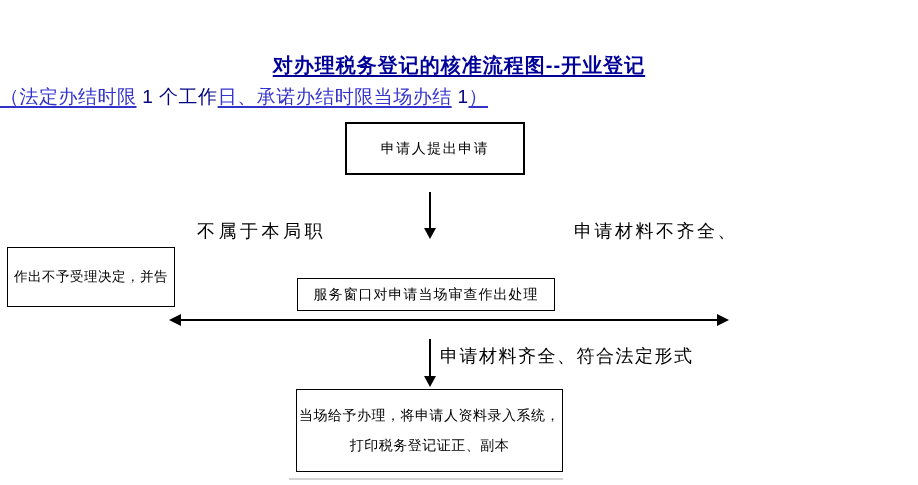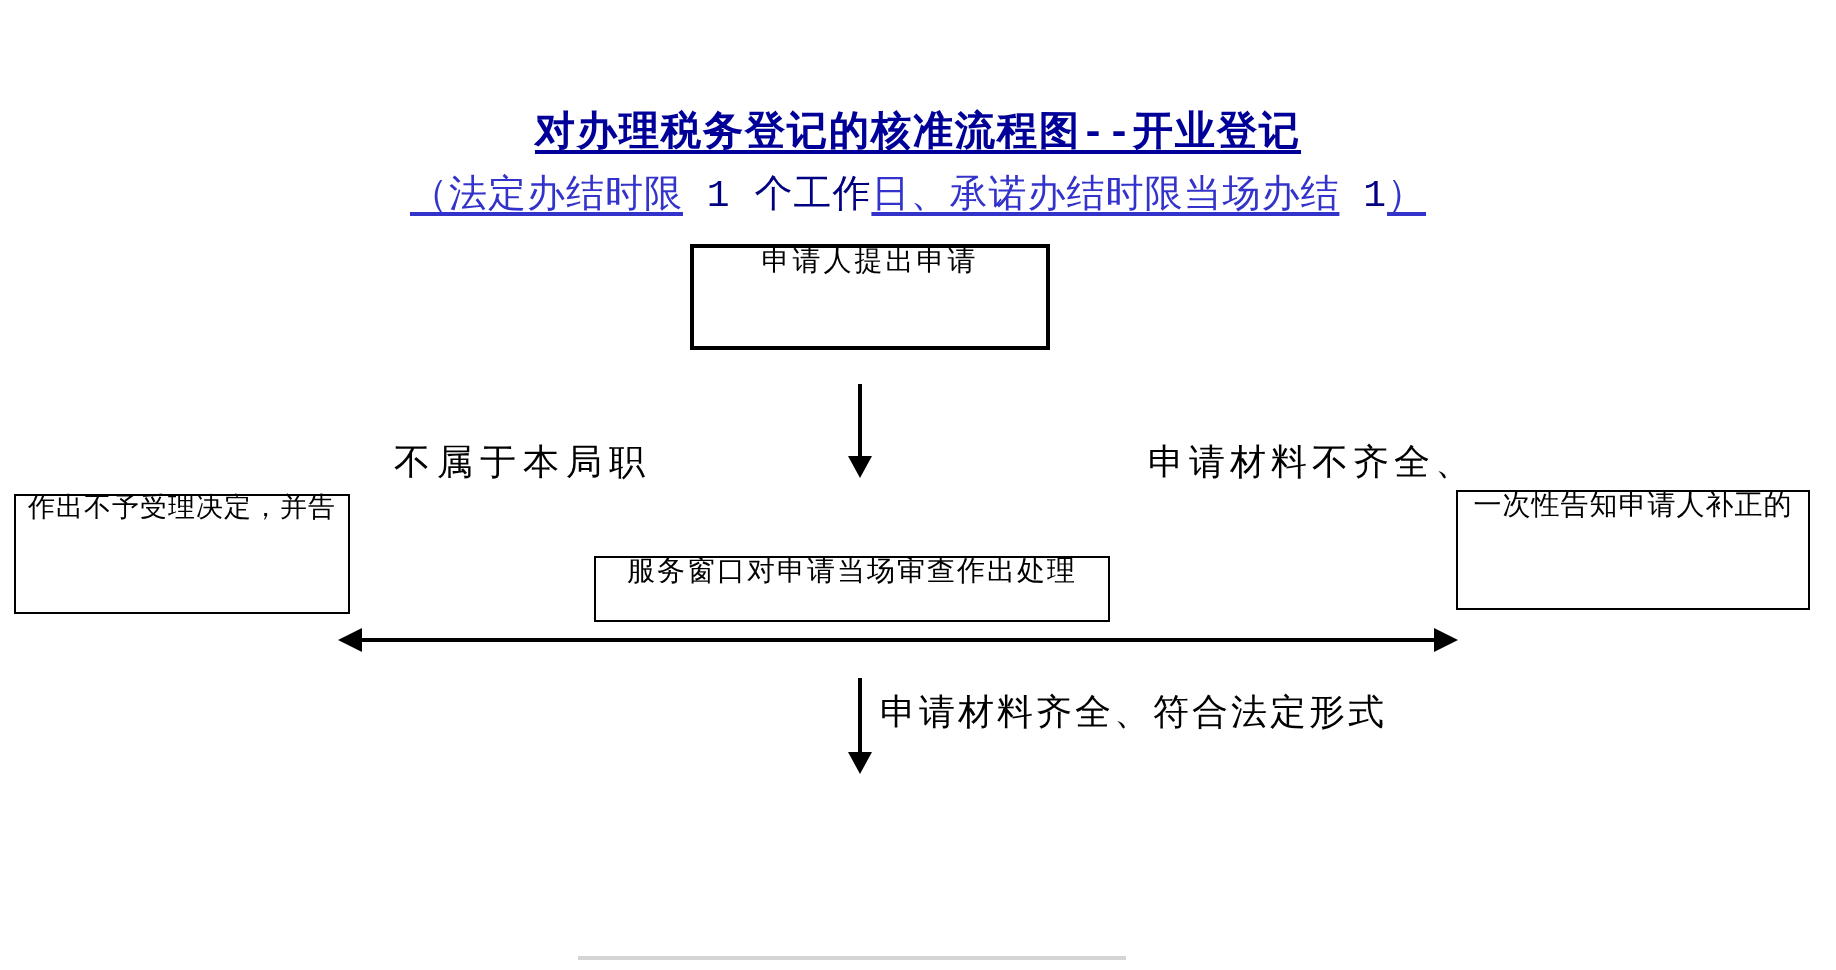--- a/index.html
+++ b/index.html
@@ -1,35 +1,35 @@
 <!DOCTYPE html>
 <html><head>
 <meta charset="utf-8">
 <style>
   html,body{margin:0;padding:0;background:#ffffff;}
   #canvas{
     position:relative;width:918px;height:485px;background:#ffffff;overflow:hidden;
-    font-family:Liberation Mono, monospace;color:#000;
+    font-family:Liberation Sans, sans-serif;color:#000;
   }
   
   .title1{
     position:absolute;left:0;top:52px;width:918px;text-align:center;
     font-size:20px;font-weight:bold;letter-spacing:1px;
     text-decoration:underline;text-decoration-thickness:2px;text-underline-offset:3px;
   }
   .title2{
-    position:absolute;left:0;top:84px;width:918px;text-align:center;
+    position:absolute;left:0;top:84px;width:918px;text-align:left;
     font-size:19px;letter-spacing:0.5px;
   }
   .seg-blue{text-decoration:underline;text-decoration-thickness:1.5px;text-underline-offset:3px;}
   .seg-dark{text-decoration:none;}
   
   .node{
     position:absolute;border:1.5px solid #000;background:#fff;
-    display:flex;justify-content:center;text-align:center;
+    display:flex;align-items:center;justify-content:center;text-align:center;
     font-size:14px;line-height:1.25;box-sizing:border-box;
   }
   .node-top   {left:345px;top:122px;width:180px;height:53px;letter-spacing:1.5px;border-width:2px;}
   .node-left  {left:7px;  top:247px;width:168px;height:60px;font-size:13.5px;letter-spacing:0.5px;}
   .node-right {left:728px;top:245px;width:177px;height:60px;letter-spacing:0.5px;}
   .node-center{left:297px;top:278px;width:258px;height:33px;letter-spacing:1px;}
   .node-bottom{
     left:296px;top:389px;width:267px;height:83px;
     flex-direction:column;justify-content:center;gap:13px;letter-spacing:0.5px;
   }
@@ -81,33 +81,34 @@
   <div class="vline v1-line"></div>
   <div class="arrow-down v1-head"></div>
 
   <div class="edge-label lbl-left">不属于本局职</div>
   <div class="edge-label lbl-right">申请材料不齐全、</div>
 
   <div class="node node-left">
     <span>作出不予受理决定，并告</span>
   </div>
 
-  <div class="node node-right">
-    <span>一次性告知申请人补正的</span>
-  </div>
 
   <div class="node node-center">
     <span>服务窗口对申请当场审查作出处理</span>
   </div>
 
   <div class="hline h-line"></div>
   <div class="arrow-left h-head-l"></div>
   <div class="arrow-right h-head-r"></div>
 
   <div class="vline v2-line"></div>
   <div class="arrow-down v2-head"></div>
 
   <div class="edge-label lbl-down">申请材料齐全、符合法定形式</div>
 
+  <div class="node node-bottom">
+    <span>当场给予办理，将申请人资料录入系统，</span>
+    <span>打印税务登记证正、副本</span>
+  </div>
 
   <div class="page-edge"></div>
 
 </div>
 
 </body></html>

